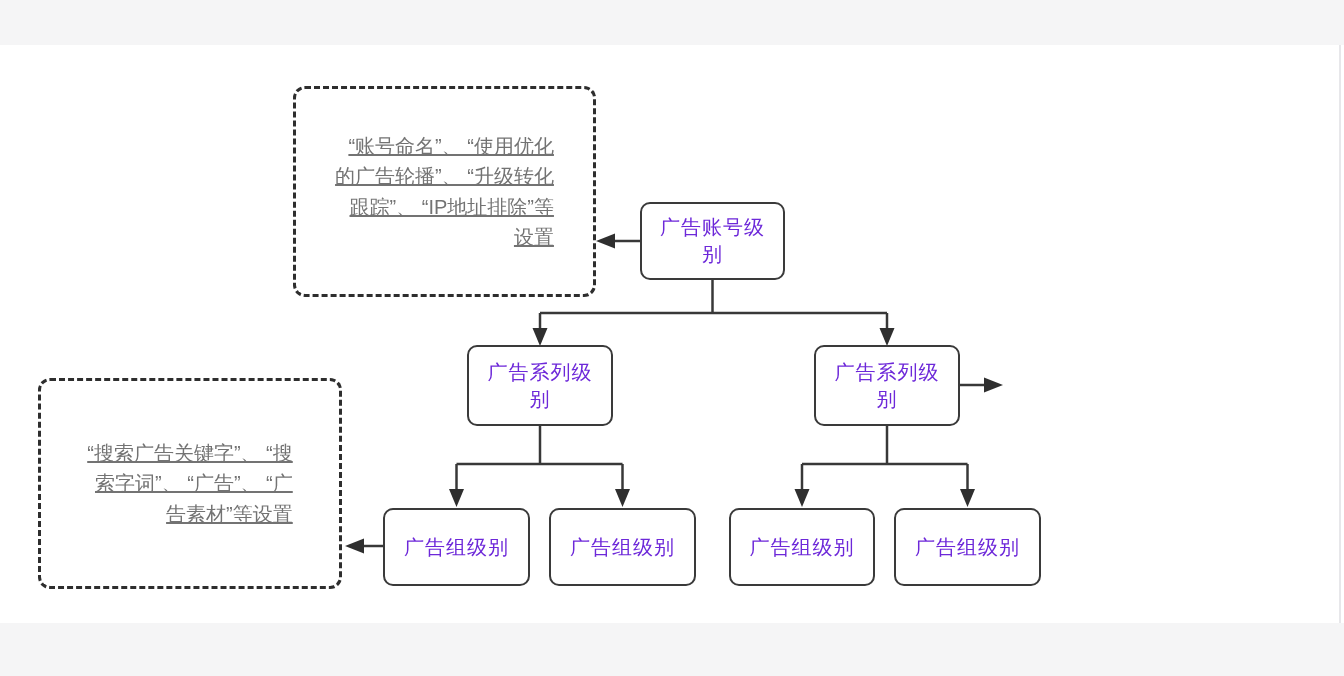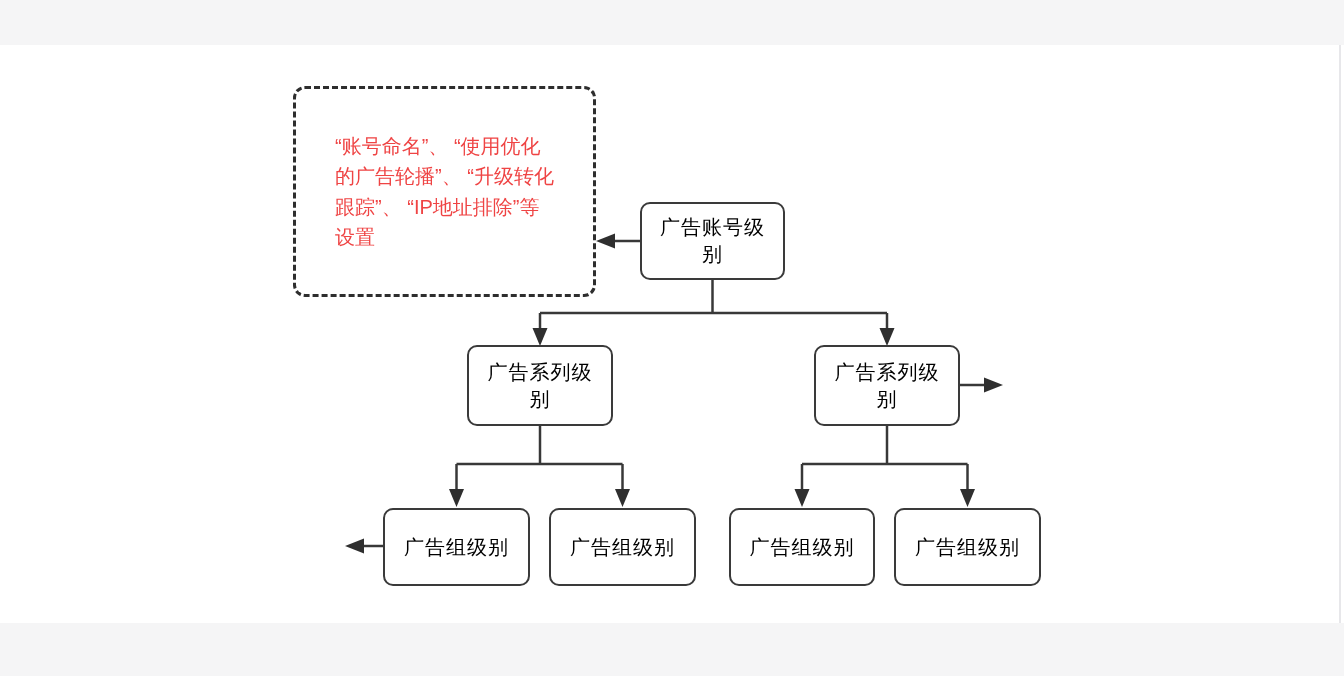--- a/index.html
+++ b/index.html
@@ -13,32 +13,32 @@
   .frame-strip.bottom{top:623px;height:53px;}
   .right-edge{position:absolute;top:45px;left:1339px;width:2px;height:578px;background:#e7e7ea;}
   .connectors{position:absolute;left:0;top:0;}
   .node{
     position:absolute;box-sizing:border-box;
     background:#ffffff;border:2.5px solid #3a3a3a;border-radius:10px;
     display:flex;align-items:center;justify-content:center;
     z-index:2;
   }
   .node-label{
-    font-size:20px;line-height:1.35;color:#000000;letter-spacing:1px;
+    font-size:20px;line-height:1.35;color:#6d28d9;letter-spacing:1px;
     text-align:center;white-space:pre-line;
   }
   .note{
     position:absolute;box-sizing:border-box;
     background:#ffffff;border:3px dashed #2e2e2e;border-radius:12px;
     display:flex;align-items:center;justify-content:center;
     padding:10px 14px;z-index:2;
   }
   .note-text{
-    font-size:20px;line-height:1.52;color:#ef4444;
-    text-align:left;white-space:pre-line;
+    font-size:20px;line-height:1.52;color:#737373;
+    text-align:right;white-space:pre-line;text-decoration:underline;
   }
 </style>
 </head>
 <body>
 
 <div class="stage">
 
   <div class="frame-strip top"></div>
   <div class="frame-strip bottom"></div>
   <div class="right-edge"></div>
@@ -81,20 +81,25 @@
   </svg>
 
   <div class="note" style="left:293px;top:86px;width:303px;height:211px">
     <span class="note-text">“账号命名”、 “使用优化
 的广告轮播”、 “升级转化
 跟踪”、 “IP地址排除”等
 设置</span>
   </div>
 
 
+  <div class="note" style="left:38px;top:378px;width:304px;height:211px">
+    <span class="note-text">“搜索广告关键字”、 “搜
+索字词”、 “广告”、 “广
+告素材”等设置</span>
+  </div>
 
   <div class="node" style="left:640px;top:202px;width:145px;height:78px">
     <span class="node-label">广告账号级
 别</span>
   </div>
 
   <div class="node" style="left:467px;top:345px;width:146px;height:81px">
     <span class="node-label">广告系列级
 别</span>
   </div>

